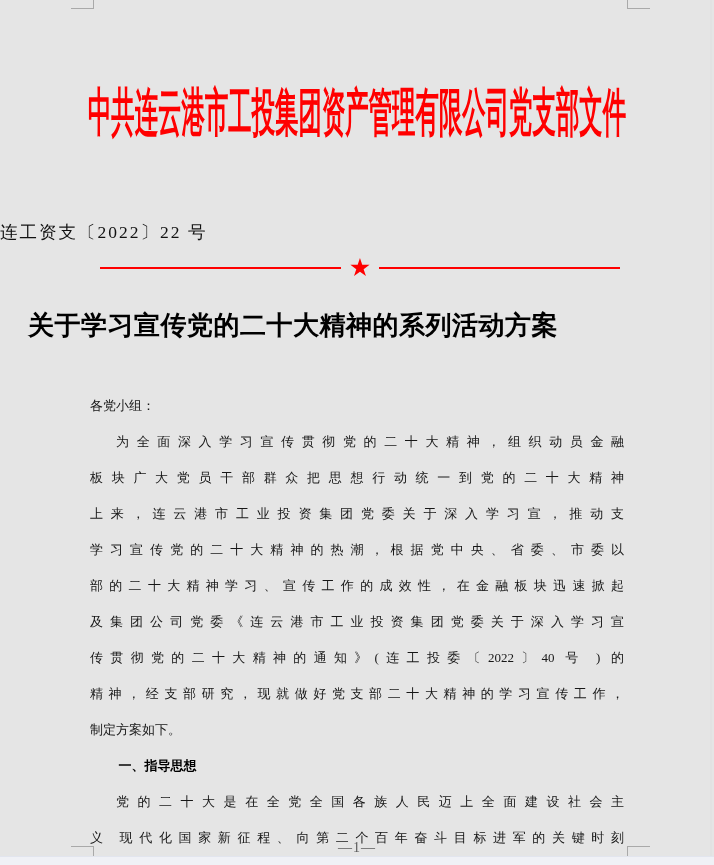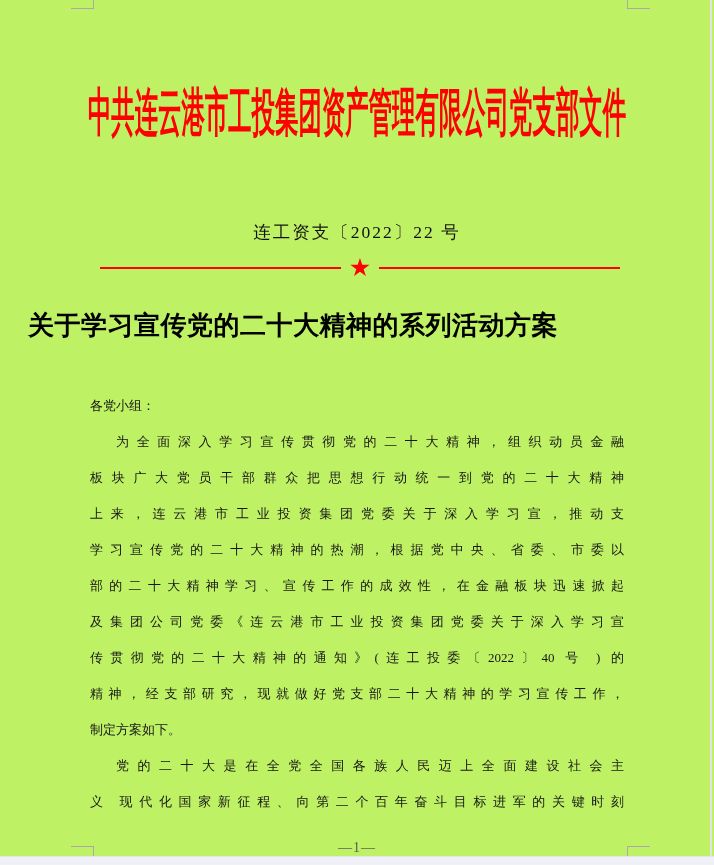--- a/index.html
+++ b/index.html
@@ -4,21 +4,21 @@
 <style>
   html, body {
     margin: 0;
     padding: 0;
     background: #ffffff;
   }
   .page {
     position: relative;
     width: 714px;
     height: 865px;
-    background: #bef264;
+    background: #e5e5e5;
     overflow: hidden;
     font-family: "Liberation Serif", "DejaVu Serif", serif;
     color: #1a1a1a;
   }
   
   .crop { position: absolute; width: 22px; height: 8px; }
   .crop.tl { left: 71px; top: 0;   border-right: 1px solid #a9a9a9; border-bottom: 1px solid #a9a9a9; }
   .crop.tr { left: 627px; top: 0;  border-left: 1px solid #a9a9a9;  border-bottom: 1px solid #a9a9a9; }
   .crop.bl { left: 71px; top: 846px;  height: 9px; border-right: 1px solid #a9a9a9; border-top: 1px solid #a9a9a9; }
   .crop.br { left: 627px; top: 846px; height: 9px; border-left: 1px solid #a9a9a9;  border-top: 1px solid #a9a9a9; }
@@ -42,21 +42,21 @@
     color: #ff0000;
     white-space: nowrap;
     transform: scaleX(0.45);
     transform-origin: center;
     letter-spacing: 0px;
     font-family: "Liberation Serif", "DejaVu Serif", serif;
   }
   
   .doc-number {
     position: absolute; left: 0; top: 220px; width: 714px;
-    text-align: center;
+    text-align: left;
     font-size: 17.5px;
     letter-spacing: 2px;
     color: #111;
   }
   
   .divider {
     position: absolute; left: 100px; top: 256px; width: 520px; height: 24px;
     display: flex; align-items: center;
   }
   .divider .rule { flex: 1; height: 2px; background: #ff0000; }
@@ -143,20 +143,21 @@
     <div class="line justify indent">为全面深入学习宣传贯彻党的二十大精神，组织动员金融</div>
     <div class="line justify">板块广大党员干部群众把思想行动统一到党的二十大精神</div>
     <div class="line justify">上来，连云港市工业投资集团党委关于深入学习宣，推动支</div>
     <div class="line justify">学习宣传党的二十大精神的热潮，根据党中央、省委、市委以</div>
     <div class="line justify">部的二十大精神学习、宣传工作的成效性，在金融板块迅速掀起</div>
     <div class="line justify">及集团公司党委《连云港市工业投资集团党委关于深入学习宣</div>
     <div class="line justify">传贯彻党的二十大精神的通知》(连工投委〔2022〕40 号 ) 的</div>
     <div class="line justify">精神，经支部研究，现就做好党支部二十大精神的学习宣传工作，</div>
     <div class="line">制定方案如下。</div>
 
+    <div class="line heading">一、指导思想</div>
 
     <div class="line justify indent">党的二十大是在全党全国各族人民迈上全面建设社会主</div>
     <div class="line justify">义 现代化国家新征程、向第二个百年奋斗目标进军的关键时刻</div>
   </div>
 
   <div class="page-number">—1—</div>
 
 </div>
 
 </body></html>

